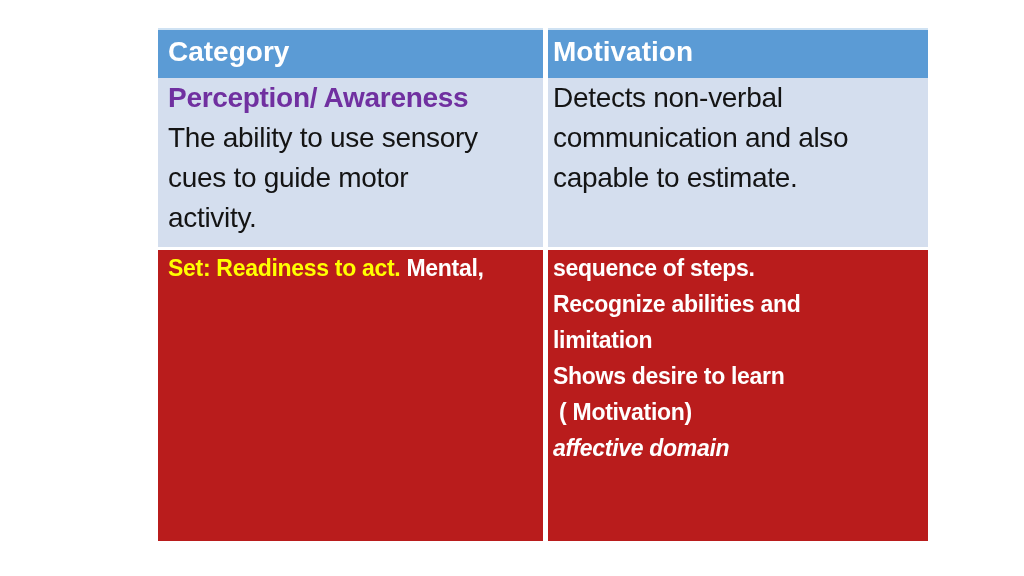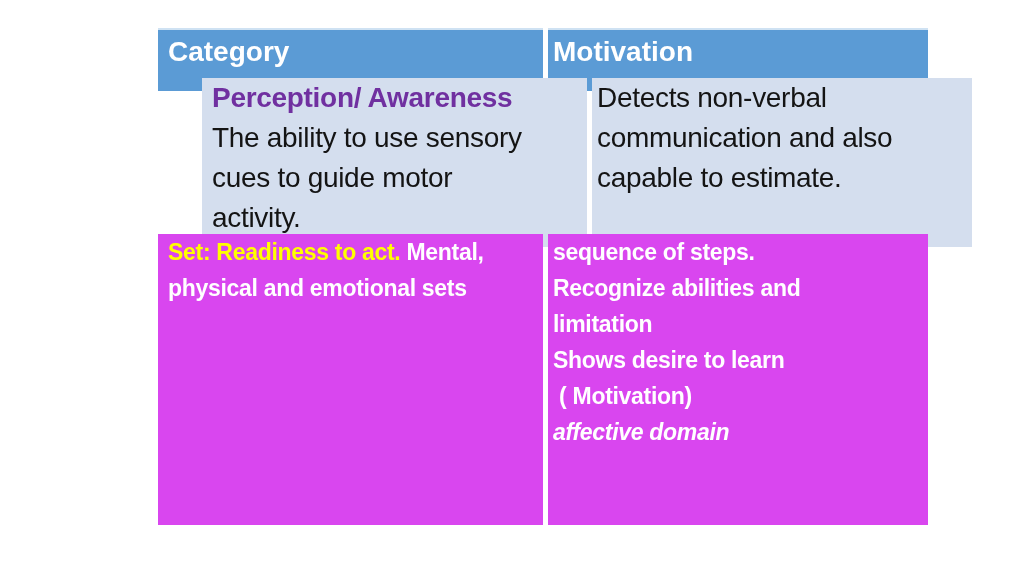--- a/index.html
+++ b/index.html
@@ -35,27 +35,26 @@
   }
 
   
   .cell.light {
     top: 50px; height: 169px;
     background: #d4deee;
     color: #141414;
     font-size: 28px;
     line-height: 40px;
     letter-spacing: -0.3px;
-    margin-left: 44px;
   }
 
   
   .cell.blue {
-    top: 206px; height: 291px;
-    background: #d946ef;
+    top: 222px; height: 291px;
+    background: #b91c1c;
     color: #ffffff;
     font-weight: bold;
     font-size: 23px;
     line-height: 36px;
     letter-spacing: -0.3px;
   }
 
   .col1 { left: 0; width: 385px; padding-left: 10px; }
   .col2 { left: 390px; width: 380px; padding-left: 5px; }
 
@@ -84,21 +83,20 @@
       <div class="line">activity.</div>
     </div>
     <div class="cell light col2">
       <div class="line">Detects non-verbal</div>
       <div class="line">communication and also</div>
       <div class="line">capable to estimate.</div>
     </div>
 
     <div class="cell blue col1">
       <div class="line"><span class="hl-yellow">Set: Readiness to act.</span><span> Mental,</span></div>
-      <div class="line">physical and emotional sets</div>
     </div>
     <div class="cell blue col2">
       <div class="line">sequence of steps.</div>
       <div class="line">Recognize abilities and</div>
       <div class="line">limitation</div>
       <div class="line">Shows desire to learn</div>
       <div class="line"> ( Motivation)</div>
       <div class="line italic">affective domain</div>
     </div>
 

